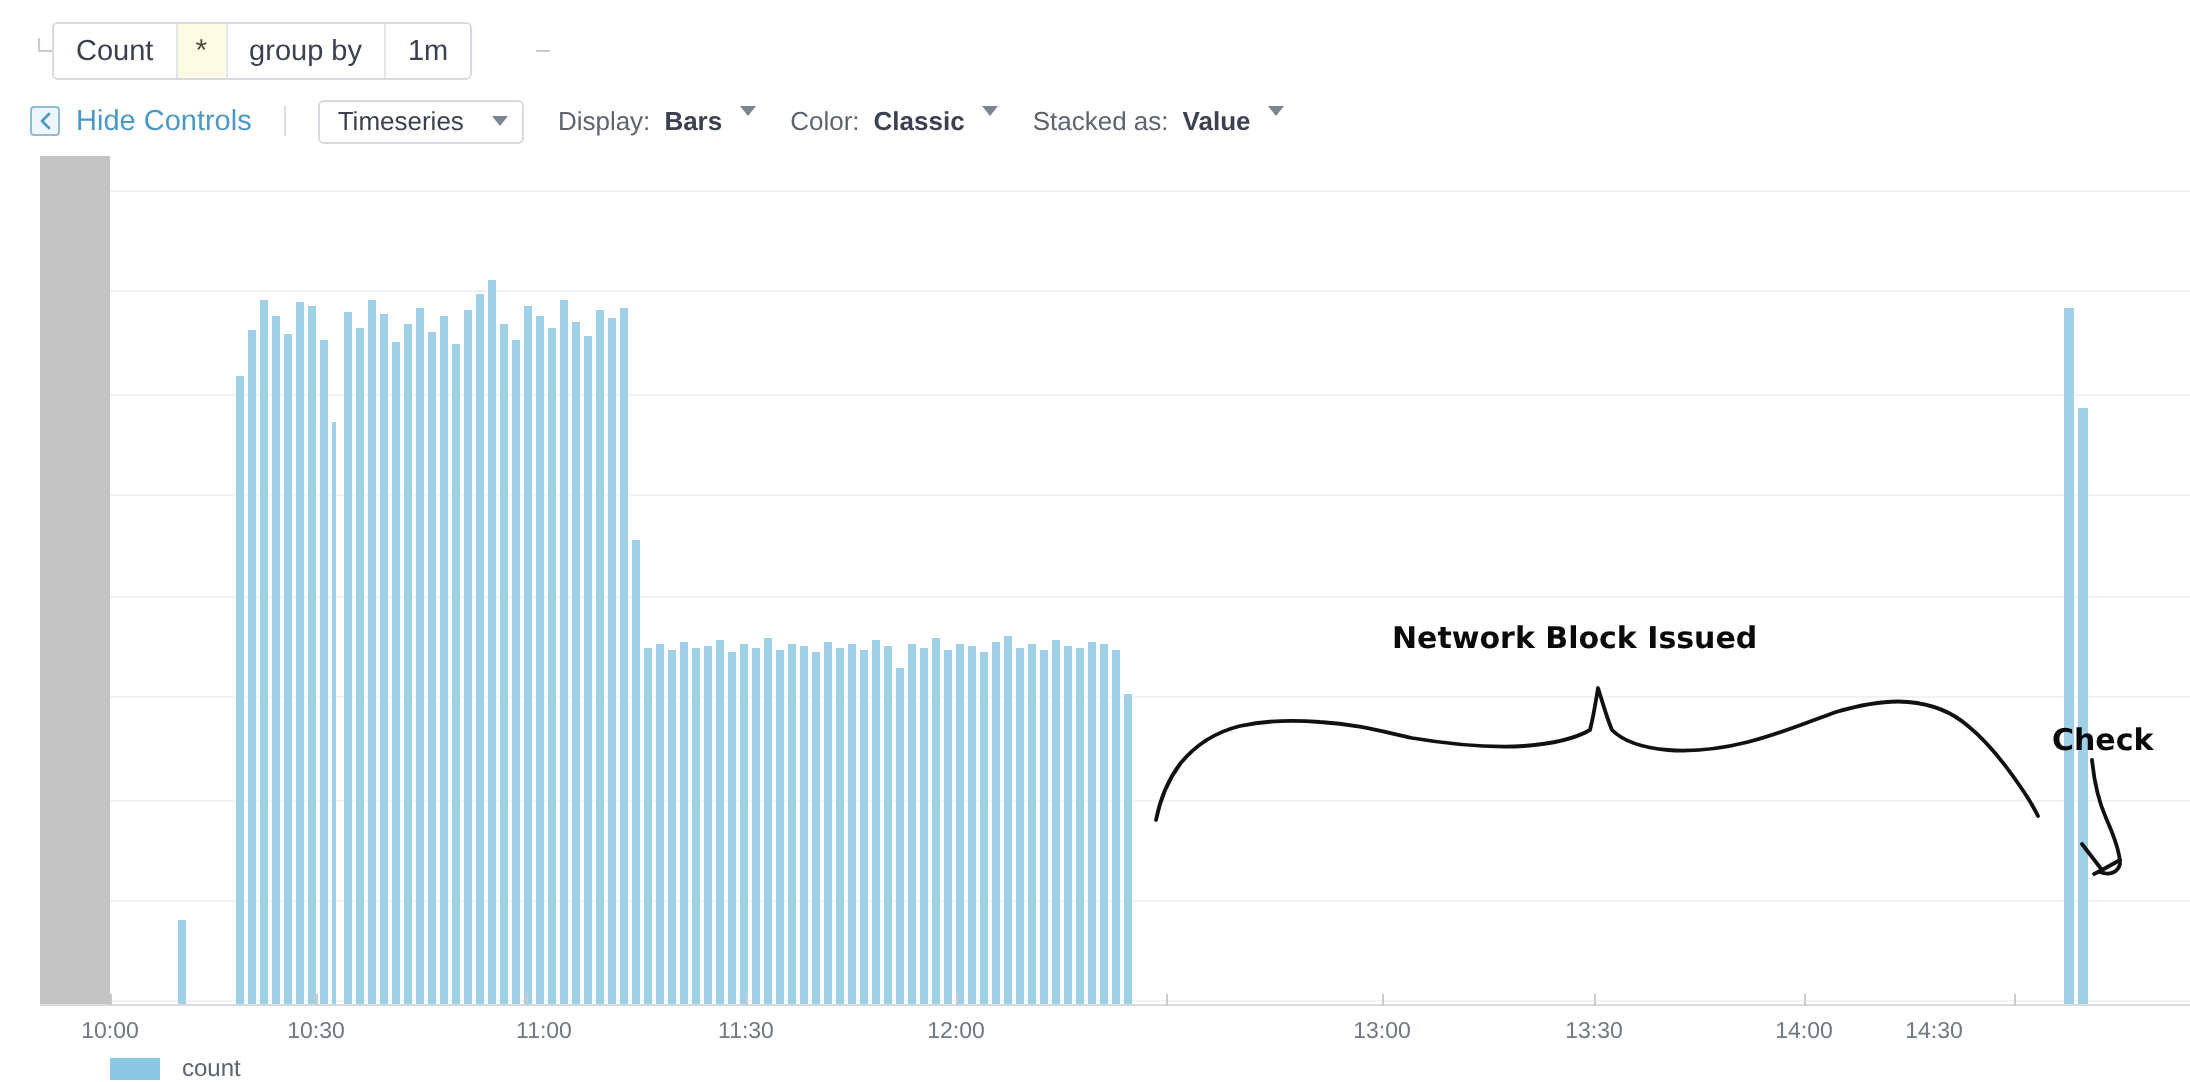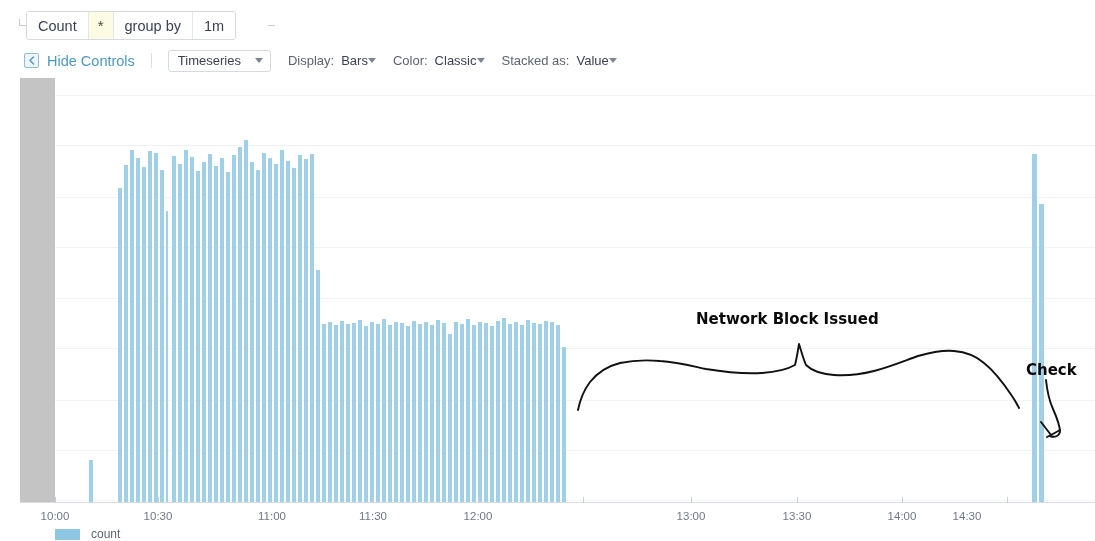--- a/index.html
+++ b/index.html
@@ -95,21 +95,21 @@
     left: 0; top: 47px;
     width: 1095px;
     height: 27px;
     display: flex;
     align-items: center;
   }
   #hide-controls {
     display: flex;
     align-items: center;
     gap: 8px;
-    margin-left: 24px;
+    margin-left: 15px;
     color: #4c99c4;
     font-size: 14.5px;
     cursor: pointer;
   }
   #collapse-icon {
     width: 15px; height: 15px;
     border: 1px solid #8fbcd6;
     border-radius: 2px;
     display: flex;
     align-items: center;
@@ -145,23 +145,25 @@
   .ctl-group {
     display: flex;
     align-items: center;
     gap: 7px;
     margin-left: 17px;
     font-size: 13px;
   }
   .ctl-label { color: #5d646f; }
   .inline-select {
     display: flex;
-    align-items: center;
+    align-items: flex-start;
+    gap: 9px;
     color: #3b4151;
     cursor: pointer;
+    font-weight: bold;
   }
   .caret {
     width: 0; height: 0;
     border-left: 4.5px solid transparent;
     border-right: 4.5px solid transparent;
     border-top: 5px solid #7b8492;
   }
 
   
   #chart-area {

